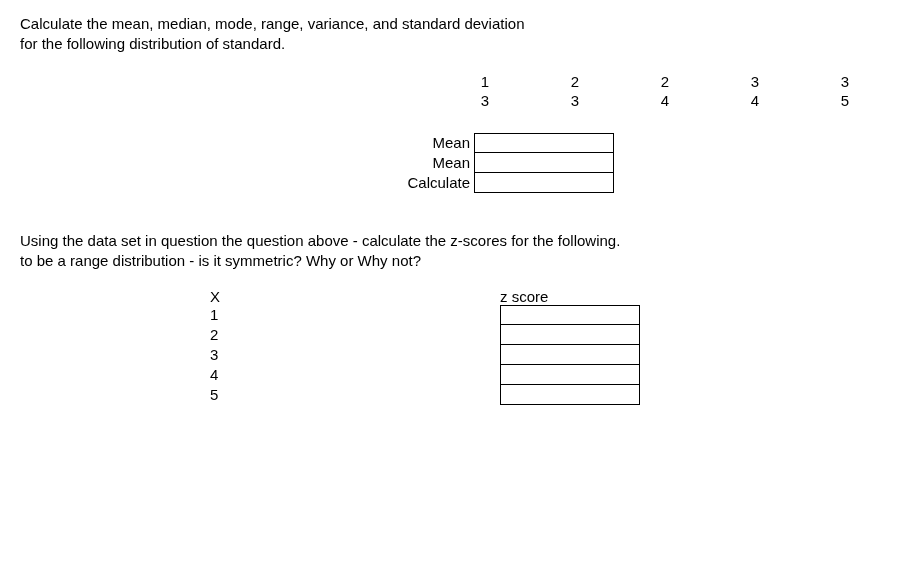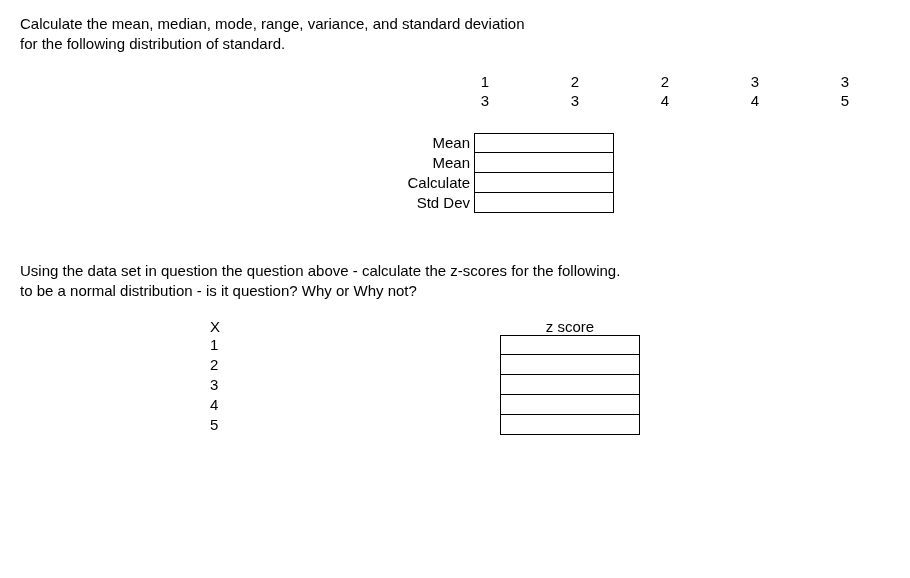--- a/index.html
+++ b/index.html
@@ -42,41 +42,40 @@
   .stats-box {
     width: 140px;
     border: 1px solid #000;
     border-top: 1px solid #000;
     height: 20px;
     box-sizing: border-box;
   }
   .stats-row + .stats-row .stats-box {
     border-top: none;
   }
-  .sec2 { margin-top: 48px; }
+  .sec2 { margin-top: 38px; }
   .z-table {
     margin-top: 14px;
     margin-left: 190px;
     width: 430px;
   }
   .z-header {
     display: flex;
     align-items: flex-end;
     height: 20px;
   }
   .z-col-x {
     width: 36px;
     text-align: left;
   }
   .z-col-mid {
     flex: 1;
   }
   .z-col-score {
     width: 140px;
-    text-align: center;
   }
   .z-row {
     display: flex;
     align-items: stretch;
     height: 20px;
   }
   .z-x {
     width: 36px;
     text-align: left;
     line-height: 20px;
@@ -119,31 +118,27 @@
     <div class="stats-box"></div>
   </div>
   <div class="stats-row">
     <div class="stats-label">Mean</div>
     <div class="stats-box"></div>
   </div>
   <div class="stats-row">
     <div class="stats-label">Calculate</div>
     <div class="stats-box"></div>
   </div>
-  <div class="stats-row">
-    <div class="stats-label">Std Dev</div>
-    <div class="stats-box"></div>
-  </div>
 </div>
 
 <div class="sec2">
   <p class="prompt-line">
     <span>Using the data set in question the question above - calculate the </span><span class="bold">z-scores</span><span> for the following.</span>
   </p>
-  <p class="prompt-line">to be a normal distribution - is it question?  Why or Why not?</p>
+  <p class="prompt-line">to be a range distribution - is it symmetric?  Why or Why not?</p>
 </div>
 
 <div class="z-table">
   <div class="z-header">
     <div class="z-col-x bold">X</div>
     <div class="z-col-mid"></div>
     <div class="z-col-score">z score</div>
   </div>
   <div class="z-row">
     <div class="z-x">1</div>

